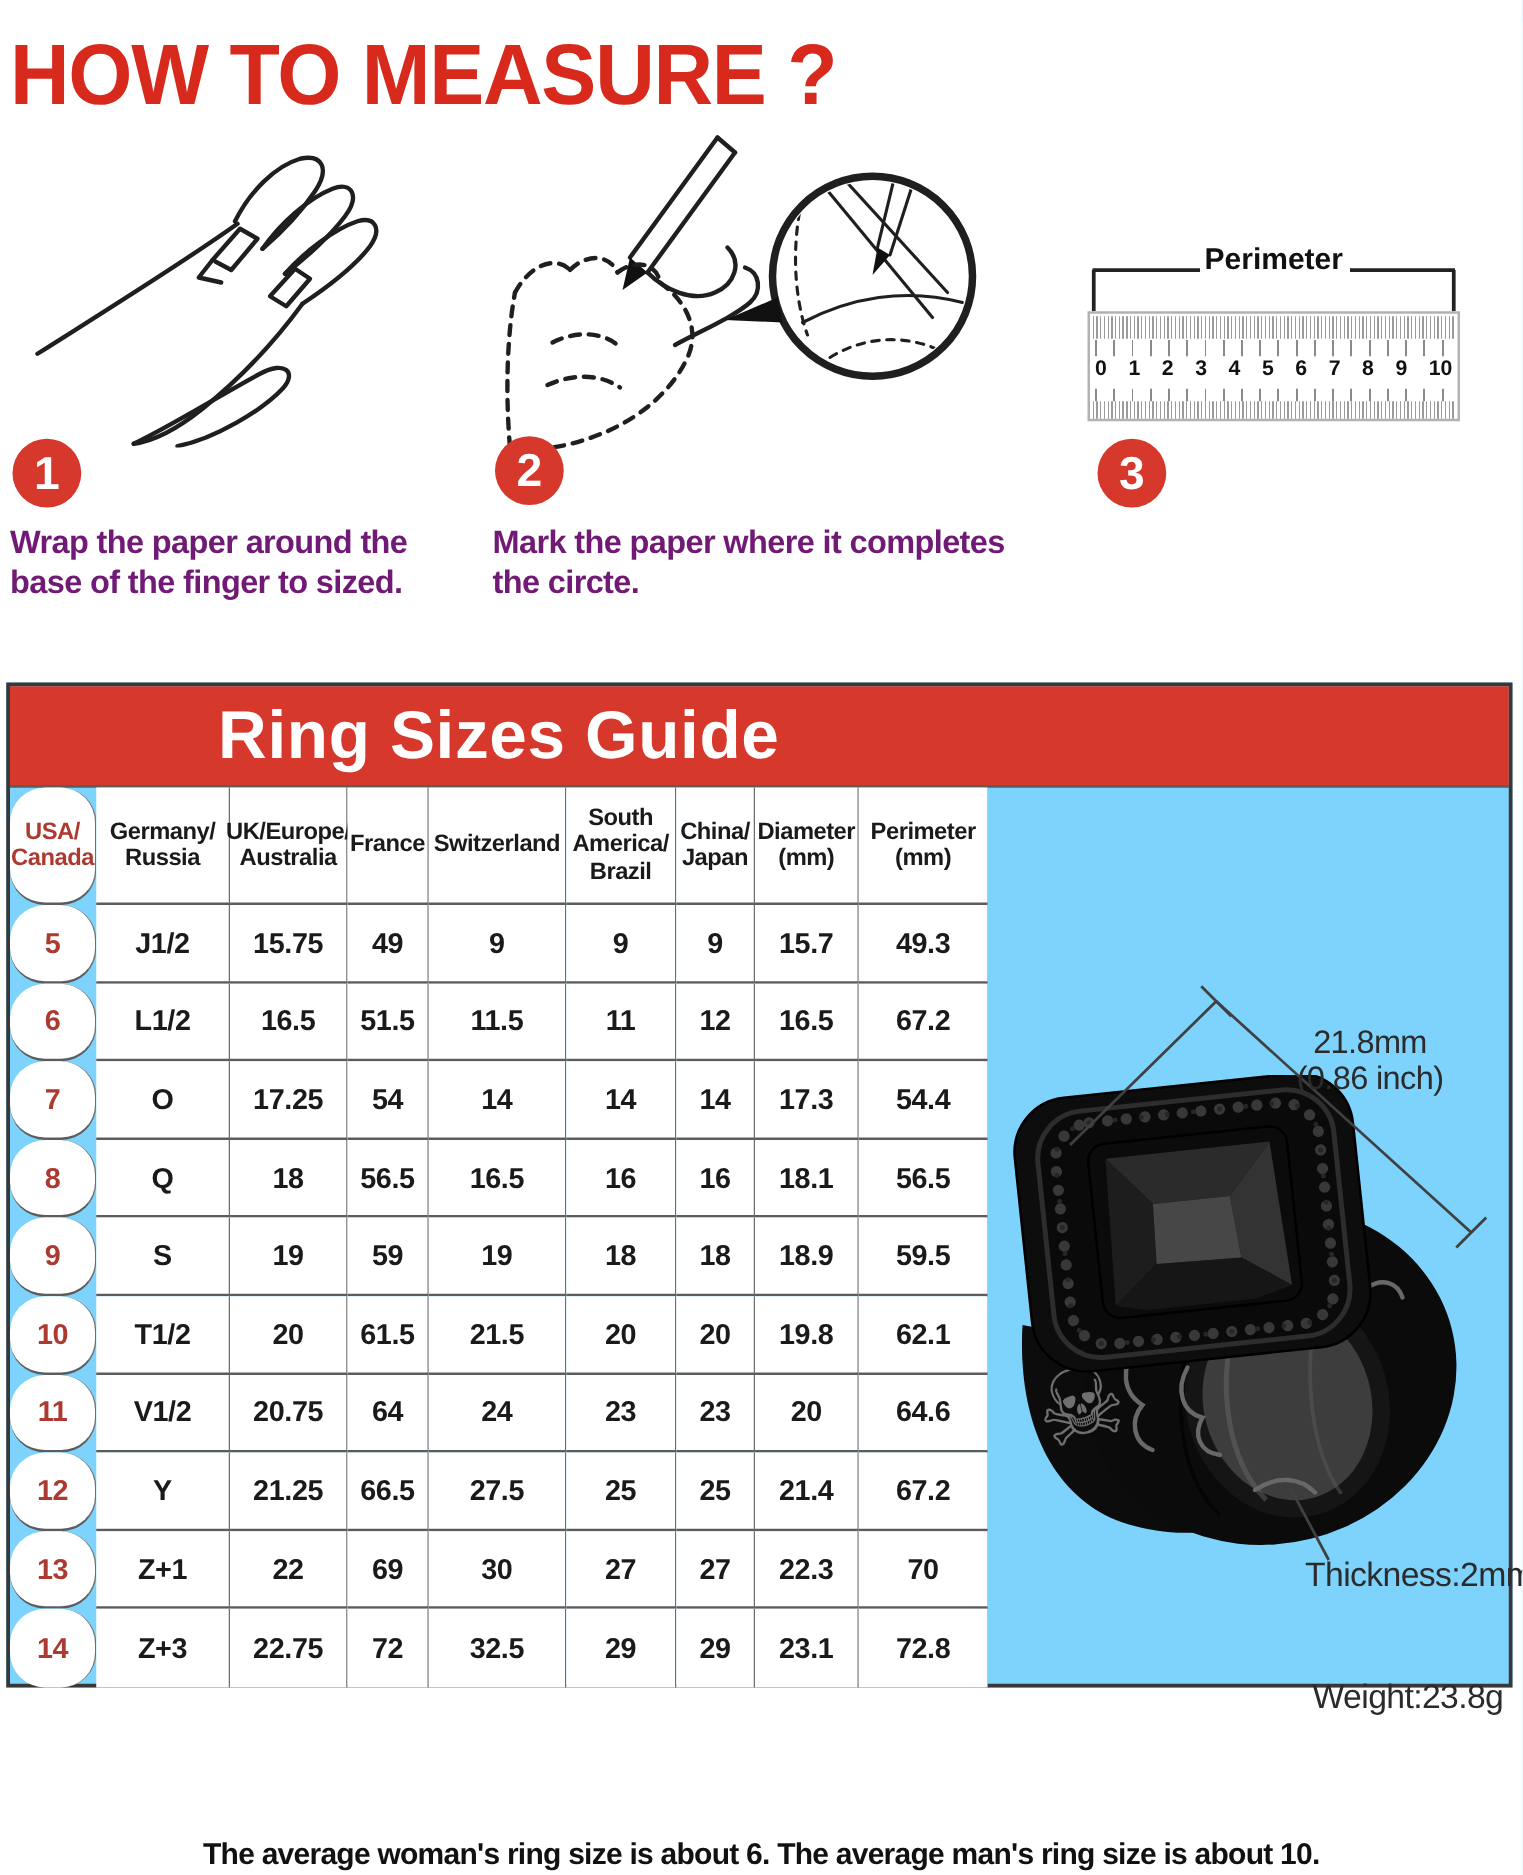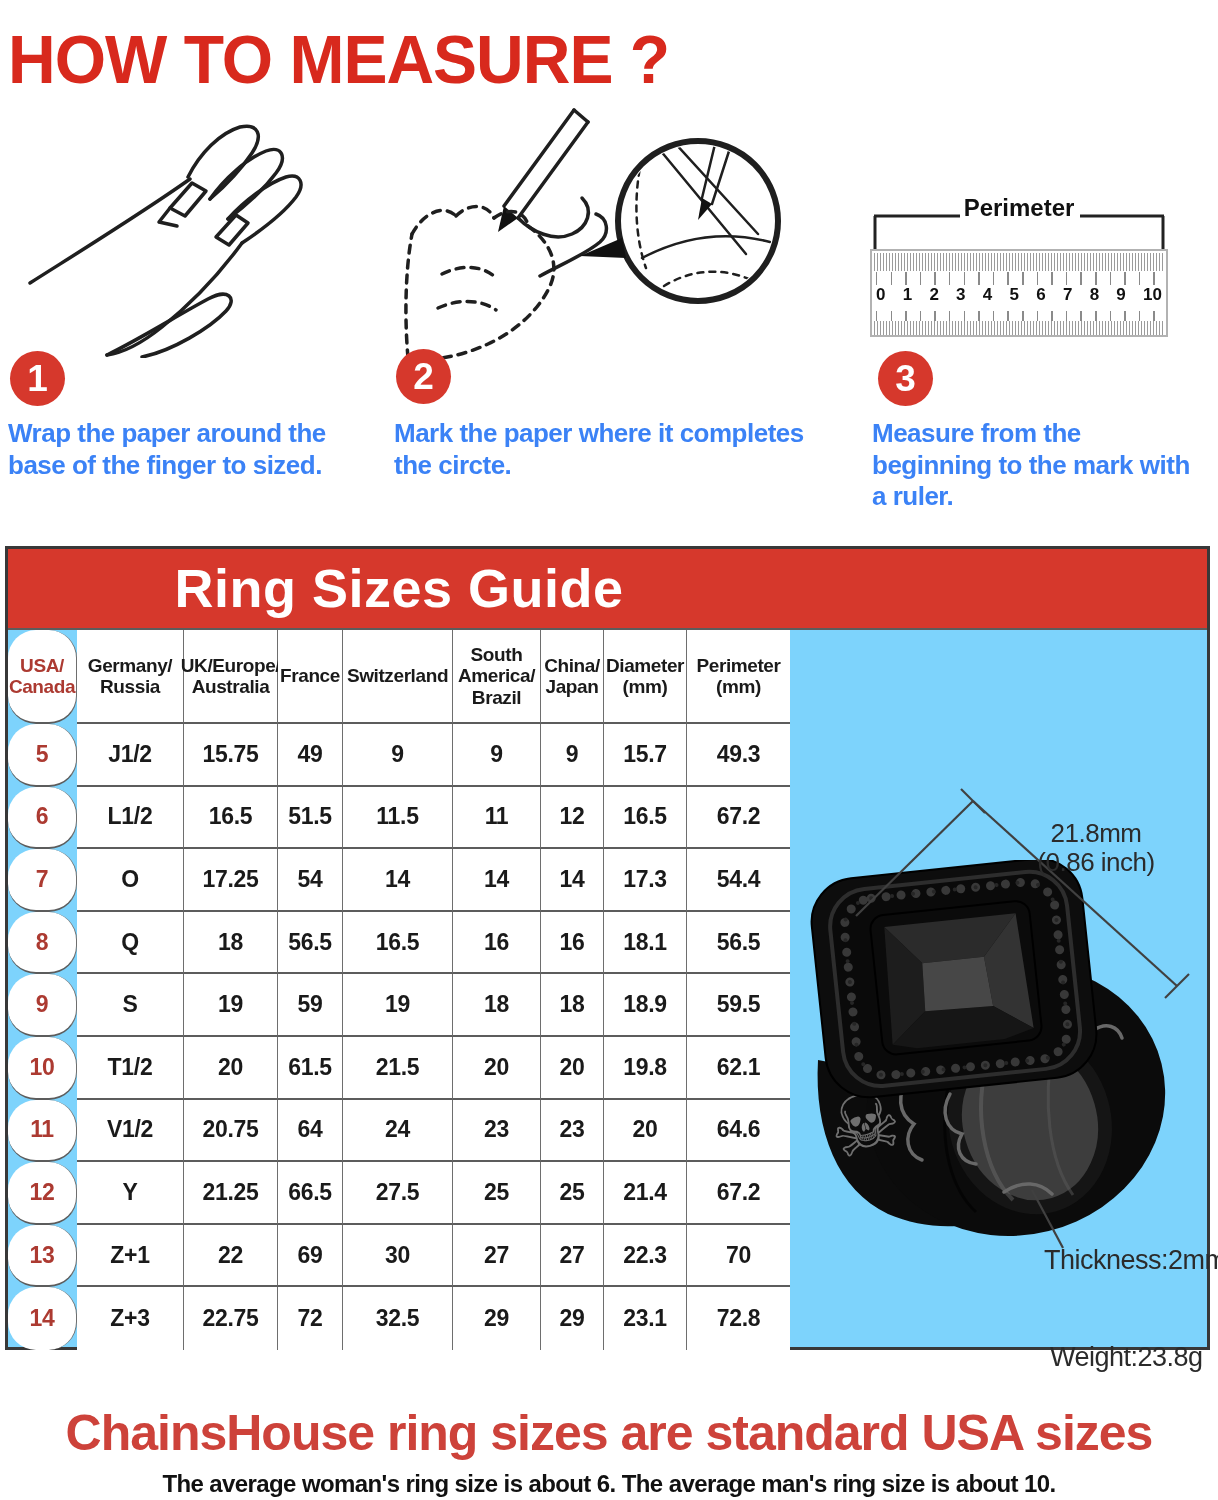--- a/index.html
+++ b/index.html
@@ -9,21 +9,21 @@
   .abs{position:absolute;}
 
   
   .page-title{left:8px;top:2px;font-size:66px;font-weight:bold;color:var(--title-red);
               letter-spacing:-1px;transform:scaleY(1.04);transform-origin:top left;white-space:nowrap;}
 
   
   .step-badge{width:55px;height:55px;border-radius:50%;background:var(--red);color:#fff;
               display:flex;align-items:center;justify-content:center;
               font-size:37px;font-weight:bold;}
-  .step-desc{font-size:26px;font-weight:bold;line-height:1.22;letter-spacing:-0.5px;color:#3b82f6;}
+  .step-desc{font-size:26px;font-weight:bold;line-height:1.22;letter-spacing:-0.5px;color:#701a75;}
 
   
   .ruler-label{left:0;right:0;top:0;text-align:center;font-size:24px;font-weight:bold;color:#111;}
   .ruler-body{left:8px;top:55px;width:298px;height:88px;border:2px solid #b2b2b2;background:#fff;box-sizing:border-box;}
   .ticks-dense{background:repeating-linear-gradient(90deg,#9b9b9b 0 1px,transparent 1px 3px);}
   .ticks-unit{background:repeating-linear-gradient(90deg,#8a8a8a 0 1.5px,transparent 1.5px 14.6px);}
   .ruler-numbers{left:4px;right:4px;top:34px;height:26px;display:flex;justify-content:space-between;
                  font-size:17px;font-weight:bold;color:#111;}
 
   
@@ -146,21 +146,20 @@
   <div class="abs step-desc" style="left:8px;top:400px;width:370px;">Wrap the paper around the base of the finger to sized.</div>
 
   <div class="abs step-badge" style="left:396px;top:331px;">
     <span>2</span>
   </div>
   <div class="abs step-desc" style="left:394px;top:400px;width:420px;">Mark the paper where it completes the circte.</div>
 
   <div class="abs step-badge" style="left:878px;top:333px;">
     <span>3</span>
   </div>
-  <div class="abs step-desc" style="left:872px;top:400px;width:330px;">Measure from the beginning to the mark with a ruler.</div>
 
   <div class="abs guide-box">
     <div class="abs guide-banner">
       <div class="abs guide-banner-text">Ring Sizes Guide</div>
     </div>
     <div class="abs size-table">
         <div class="cell header-cell col-usa">USA/
 Canada</div>
         <div class="cell header-cell">Germany/
 Russia</div>
@@ -316,16 +315,15 @@
     <path d="M212,442 L243,500"></path>
   </svg>
 
   <div class="abs dim-label" style="left:1026px;top:801px;">
     <span style="display:block">21.8mm</span>
     <span style="display:block">(0.86 inch)</span>
   </div>
   <div class="abs spec-label" style="left:1044px;top:1227px;">Thickness:2mm</div>
   <div class="abs spec-label" style="left:1050px;top:1324px;">Weight:23.8g</div>
 
-  <div class="abs footer-heading">ChainsHouse ring sizes are standard USA sizes</div>
   <div class="abs footer-sub">The average woman's ring size is about 6. The average man's ring size is about 10.</div>
 
 </div>
 
 </body></html>

